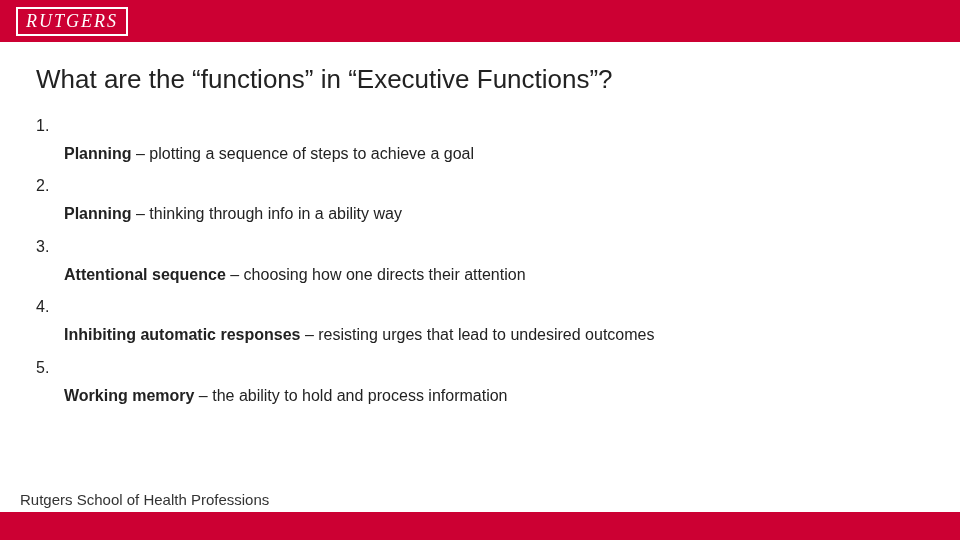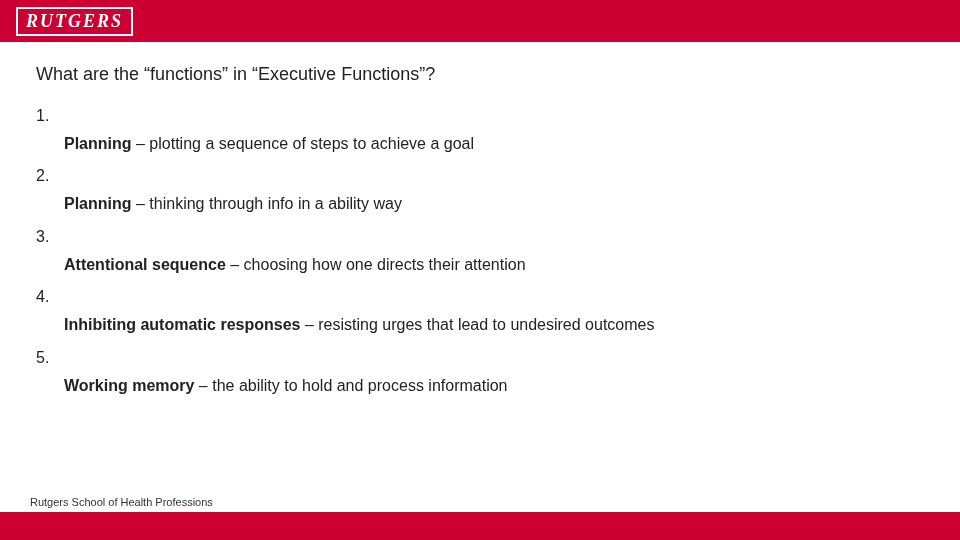--- a/index.html
+++ b/index.html
@@ -36,53 +36,53 @@
       background-color: #cc0033;
       border: 2px solid #ffffff;
       padding: 2px 8px;
       display: flex;
       align-items: center;
     }
 
     .logo-text {
       color: #ffffff;
       font-size: 18px;
-      font-weight: bold;
+      font-weight: normal;
       font-style: italic;
       letter-spacing: 2px;
       text-transform: uppercase;
       font-family: Georgia, serif;
     }
 
     
     .bottom-bar {
       width: 100%;
       height: 28px;
       background-color: #cc0033;
       position: absolute;
       bottom: 0;
       left: 0;
     }
 
     
     .footer-text {
       position: absolute;
       bottom: 32px;
-      left: 30px;
-      font-size: 11px;
+      left: 20px;
+      font-size: 15px;
       color: #333333;
     }
 
     
     .main-content {
       padding: 22px 36px 0 36px;
     }
 
     .page-title {
-      font-size: 18px;
+      font-size: 26px;
       font-weight: normal;
       color: #222222;
       margin-bottom: 20px;
       font-family: Arial, sans-serif;
     }
 
     .list-items {
       list-style: none;
       padding: 0;
     }

